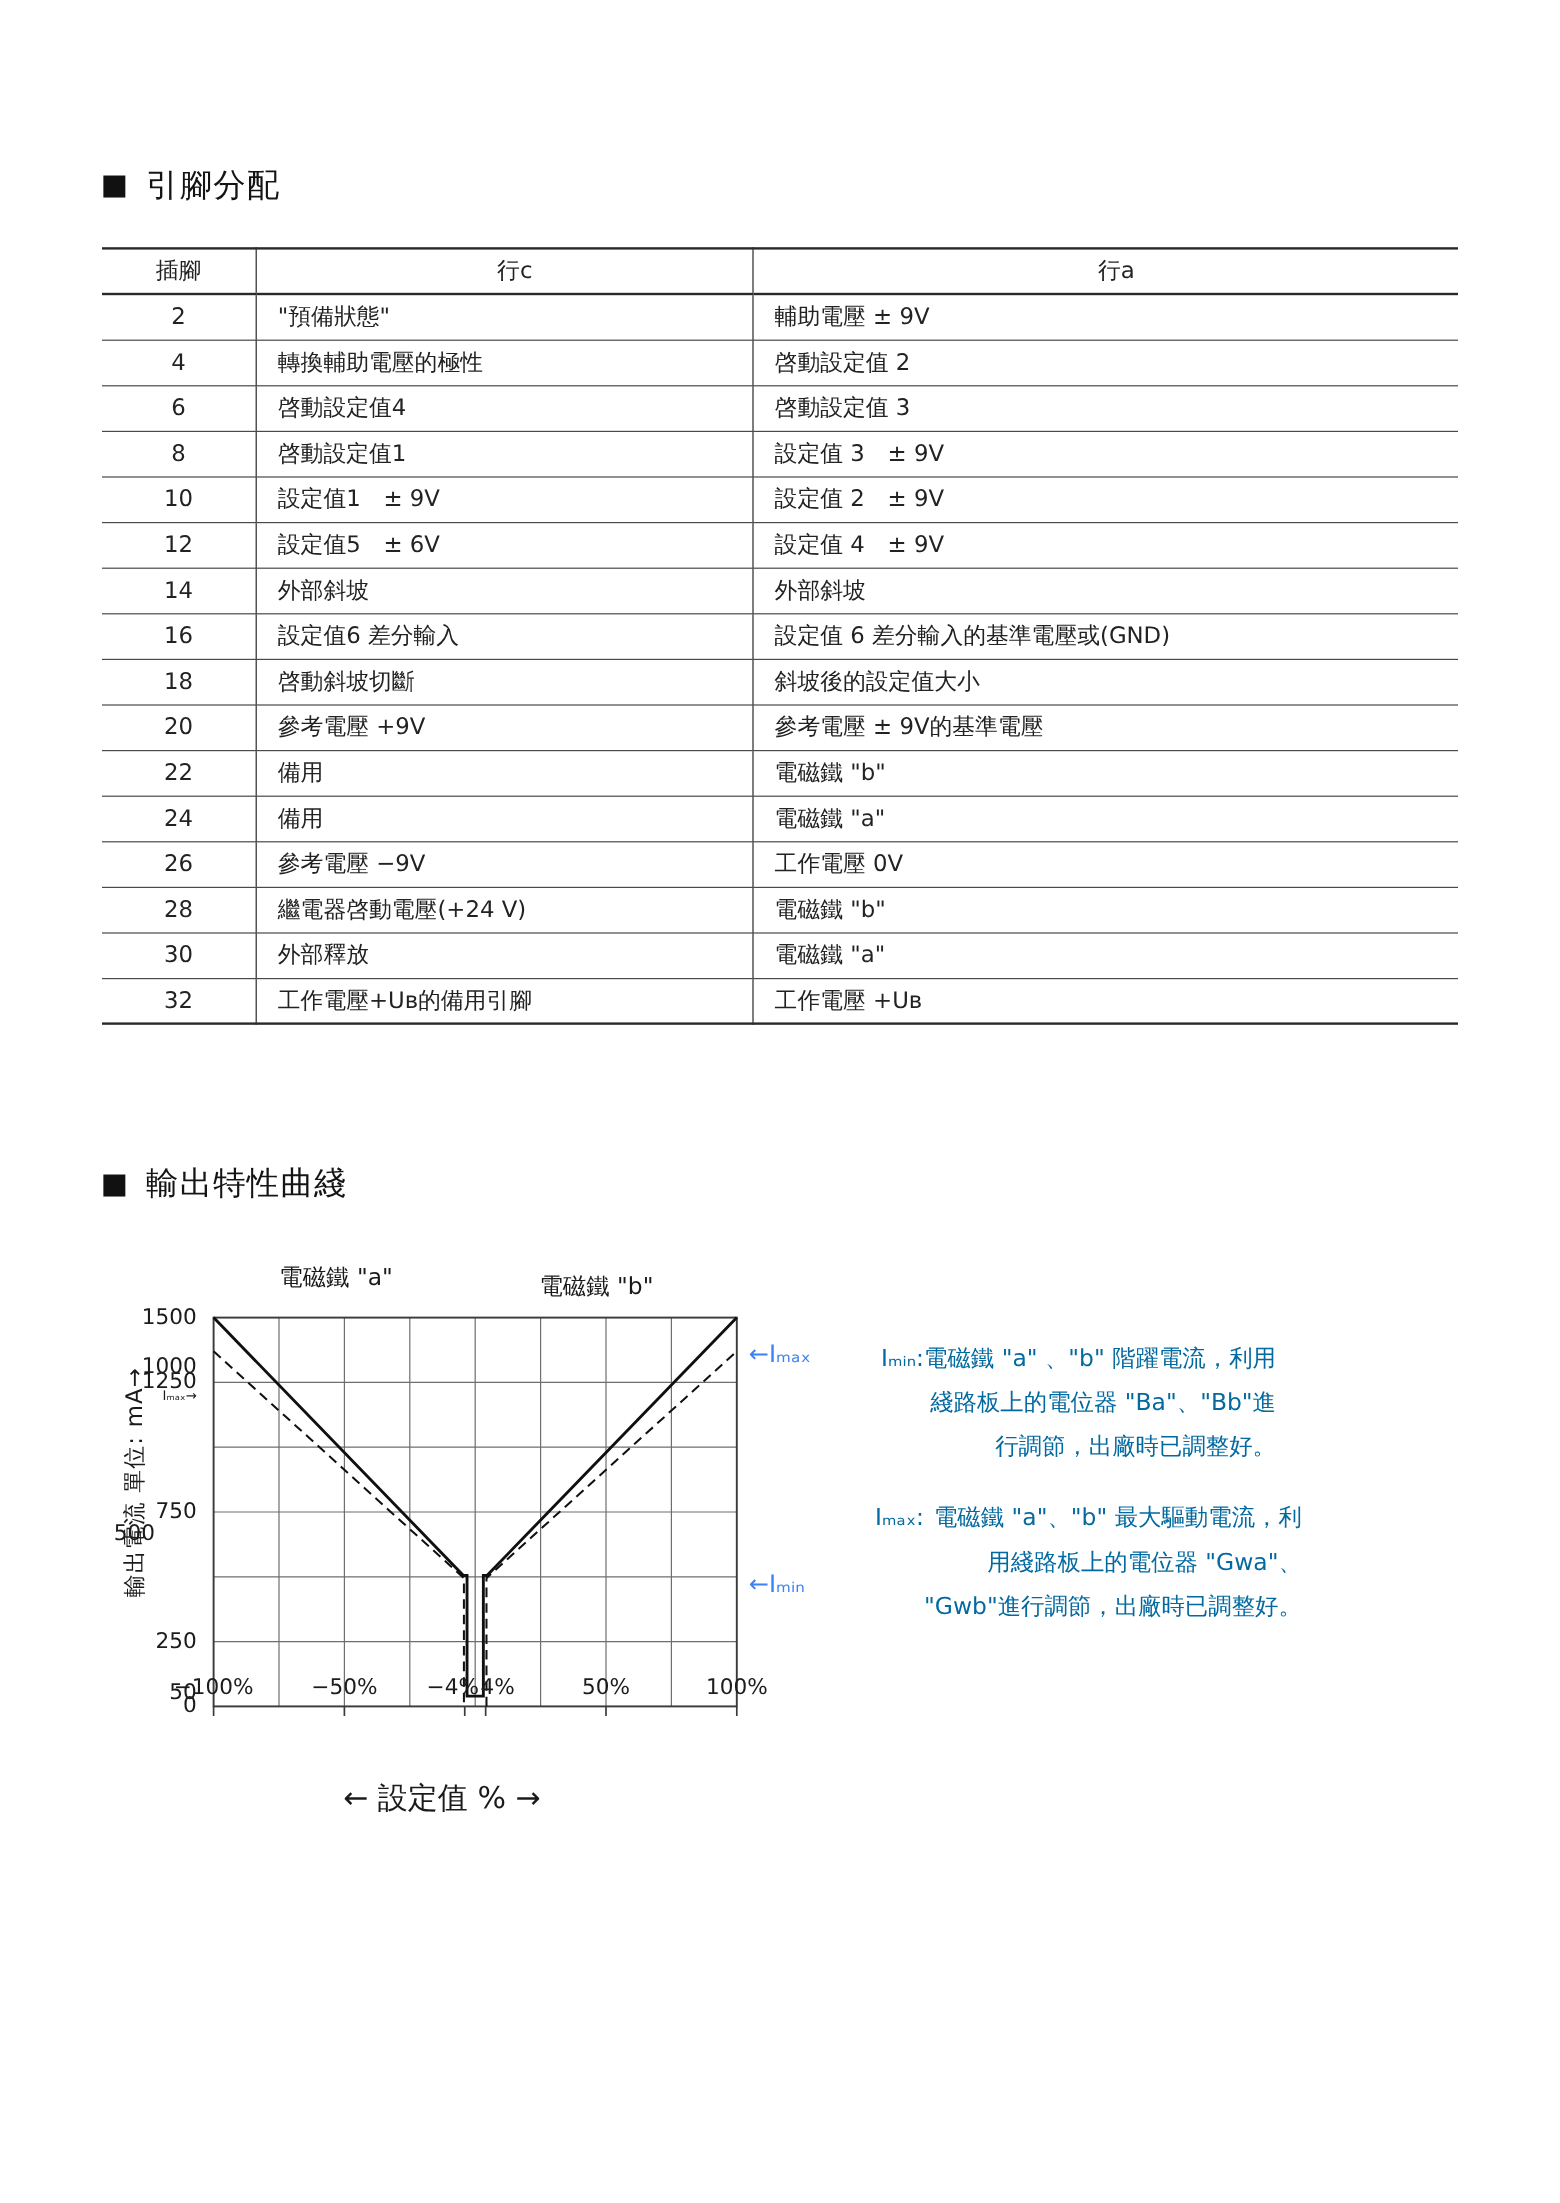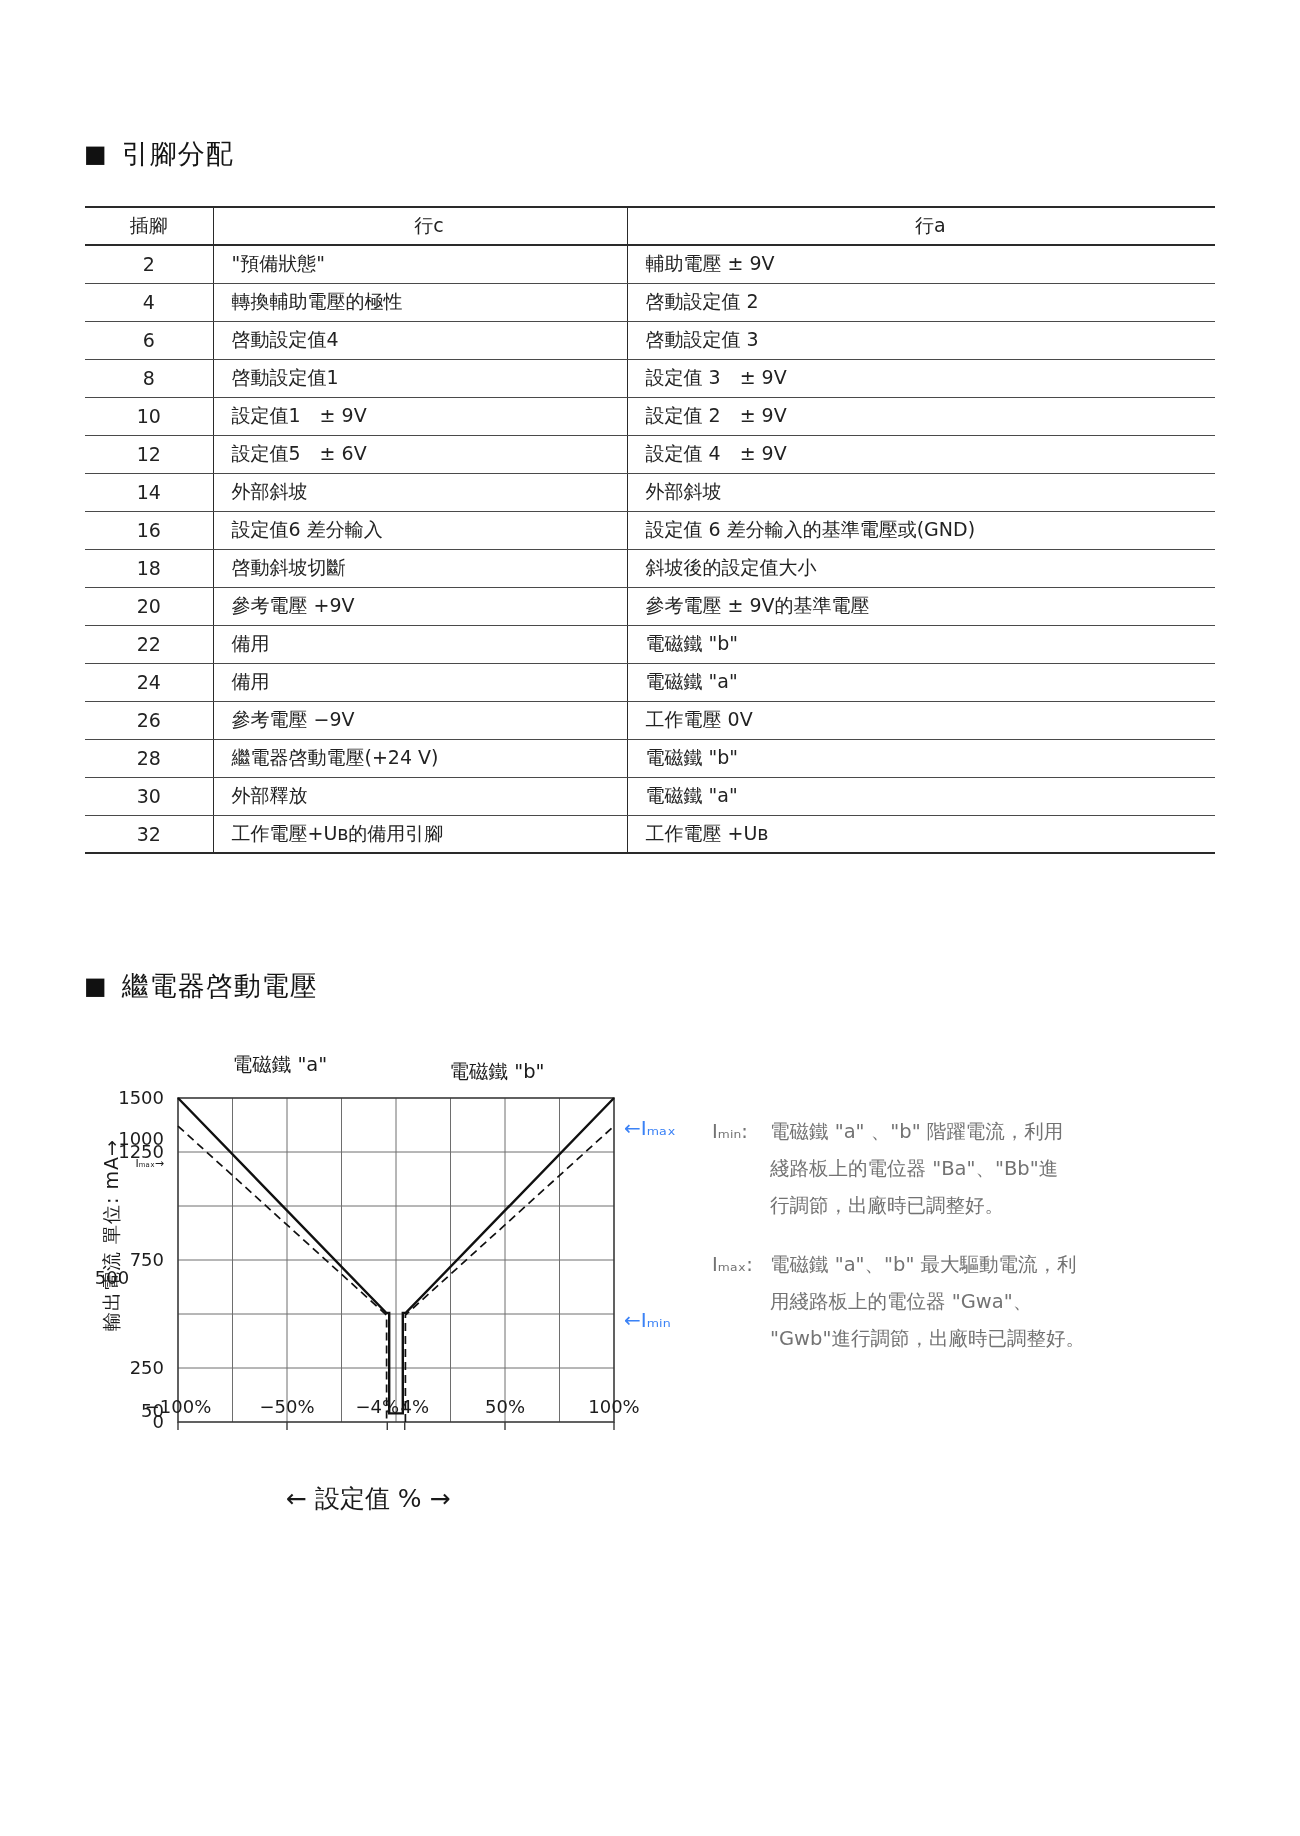--- a/index.html
+++ b/index.html
@@ -60,21 +60,21 @@
   }
   .y-axis-label {
     position:absolute; left:112px; top:1235px;
     transform:translate(-50%,-50%) rotate(-90deg); transform-origin:center;
     font-size:19px; color:#1a1a1a; white-space:nowrap; letter-spacing:1px;
   }
   .right-marker {
     position:absolute; font-size:20px; color:#3b82f6; white-space:nowrap;
   }
   
-  .note { position:absolute; display:flex; font-size:19.5px; color:#737373; }
+  .note { position:absolute; display:flex; font-size:19.5px; color:#0369a1;text-align:right; }
   .note .lbl { width:58px; flex:none; line-height:37px; }
   .note .lines div { line-height:37px; white-space:nowrap; }
   .note.imin { left:712px; top:1113px; }
   .note.imax { left:712px; top:1246px; }
 </style>
 </head>
 <body>
 
 <div class="page">
 
@@ -173,21 +173,21 @@
     <tr>
           <td class="pin">32</td>
           <td class="rowc">工作電壓+Uʙ的備用引腳</td>
           <td class="rowa">工作電壓 +Uʙ</td>
         </tr>
   </tbody>
     </table>
 
   <div class="section-title" style="top:968px;">
     <span class="sq">■</span>
-    <span>繼電器啓動電壓</span>
+    <span>輸出特性曲綫</span>
   </div>
 
   <div class="chart-title a">電磁鐵 "a"</div>
   <div class="chart-title b">電磁鐵 "b"</div>
 
   <svg id="chart-svg" width="452" height="344" viewBox="0 0 452 344">
       <line x1="62.5" y1="8" x2="62.5" y2="332" class="grid"></line>
       <line x1="117" y1="8" x2="117" y2="332" class="grid"></line>
       <line x1="171.5" y1="8" x2="171.5" y2="332" class="grid"></line>
       <line x1="226" y1="8" x2="226" y2="332" class="grid"></line>

